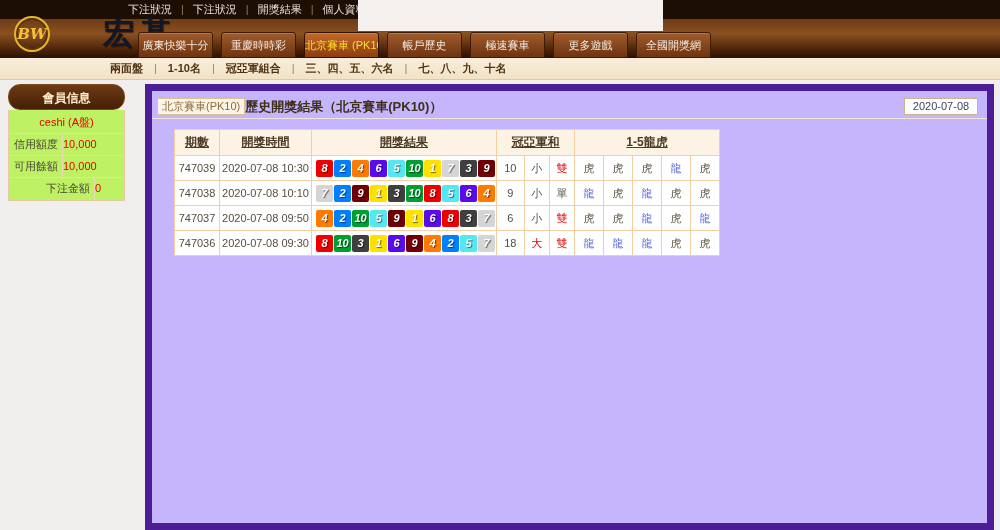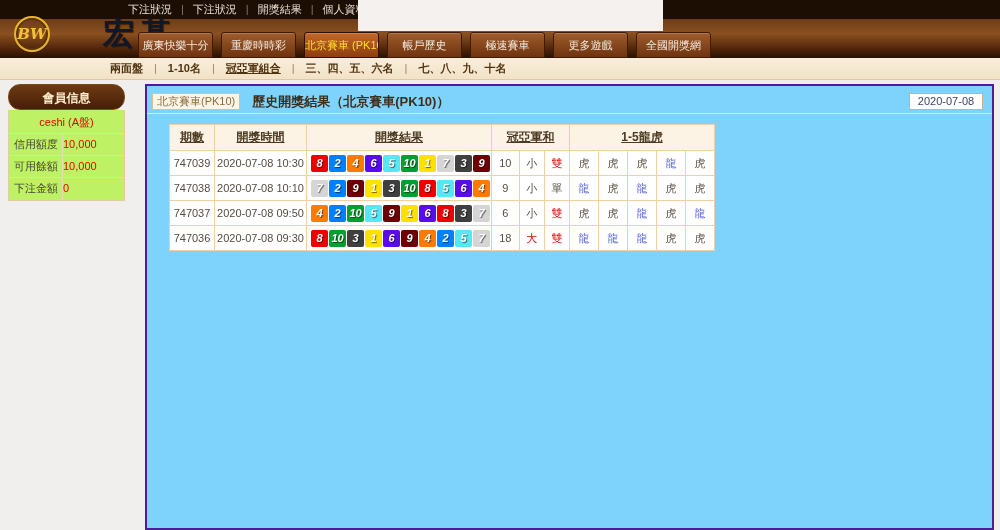--- a/index.html
+++ b/index.html
@@ -31,43 +31,43 @@
   .tab.active { background:linear-gradient(180deg,#c4682a,#8c3e0e); color:#ffdf2e; border-color:#2f1202; }
 
   
   .overlay { position:absolute; left:358px; top:0; width:305px; height:31px; background:#f5f1ee; z-index:40; }
 
   
   .subnav { position:absolute; left:0; top:58px; width:1000px; height:22px; line-height:21px;
     background:linear-gradient(180deg,#f9eedc,#f2e2c6); border-bottom:1px solid #ddc9a6;
     padding-left:110px; font-size:11px; font-weight:bold; color:#4f3310; white-space:nowrap; z-index:2; }
   .subnav .snk { cursor:pointer; }
-  .subnav .snk.u { text-decoration:underline; }
+  .subnav .snk.u { }
   .subnav .sep { color:#9a8668; font-weight:normal; margin:0 11px; }
 
   
   .sidebar { position:absolute; left:8px; top:84px; width:117px; z-index:2; }
   .sidebar-header { height:26px; line-height:26px; text-align:center; font-size:12px; font-weight:bold;
     color:#ffeccb; background:linear-gradient(180deg,#6d3a13,#451f07); border:1px solid #7a4a1e; border-radius:12px; }
   .sidebar-body { background:#bef264; border:1px solid #e3cba4; border-top:none; }
   .sidebar-user { height:24px; line-height:24px; text-align:center; color:#e60000; font-size:11px;
     border-bottom:1px solid #ecd9b8; }
   .side-row { display:flex; height:22px; line-height:21px; border-bottom:1px solid #ecd9b8; font-size:11px; }
-  .side-row:last-child { border-bottom:none; }
+  .side-row:last-child { border-bottom:none;padding-left:32px; }
   .side-row .lab { width:54px; padding-left:5px; color:#4a4238; border-right:1px solid #ecd9b8; }
   .side-row .val { flex:1; text-align:left; color:#e60000; }
 
   
-  .panel { position:absolute; left:145px; top:84px; width:849px; height:446px; background:#7dd3fc;
-    border:2px solid #4c1d95; z-index:2; }
+  .panel { position:absolute; left:145px; top:84px; width:849px; height:446px; background:#c4b5fd;
+    border:7px solid #4c1d95; z-index:2; }
   .panel-head { height:28px; display:flex; align-items:center; padding:4px 6px 0 5px;
     border-bottom:1px solid #f2e4d4; }
   .badge { border:1px solid #dcc094; background:#fcf5e6; color:#8a6c3e; font-size:11px;
     padding:1px 4px; line-height:13px; cursor:pointer; }
-  .ptitle { margin-left:12px; font-weight:bold; font-size:13px; color:#3f2f1a; }
+  .ptitle { margin-left:0; font-weight:bold; font-size:13px; color:#3f2f1a; }
   .date-box { margin-left:auto; margin-right:3px; width:74px; height:17px; line-height:15px; text-align:center;
     font-size:11px; color:#3a4660; background:#fff; border:1px solid #cdb28c; }
 
   table.results { margin:10px 0 0 22px; border-collapse:collapse; font-size:11px; color:#564c40; }
   table.results th, table.results td { border:1px solid #f3cfa4; text-align:center; background:#fff; }
   table.results th { background:#fdf3e4; height:26px; font-size:12px; color:#4c3a22;text-decoration:underline; }
   table.results td { height:25px; }
   td.res { text-align:left; padding-left:4px; }
   .ball { display:inline-block; width:17px; height:17px; line-height:17px; margin:0 1px 0 0; border-radius:2px;
     color:#fff; font-weight:bold; font-style:italic; font-size:11px; text-align:center;

